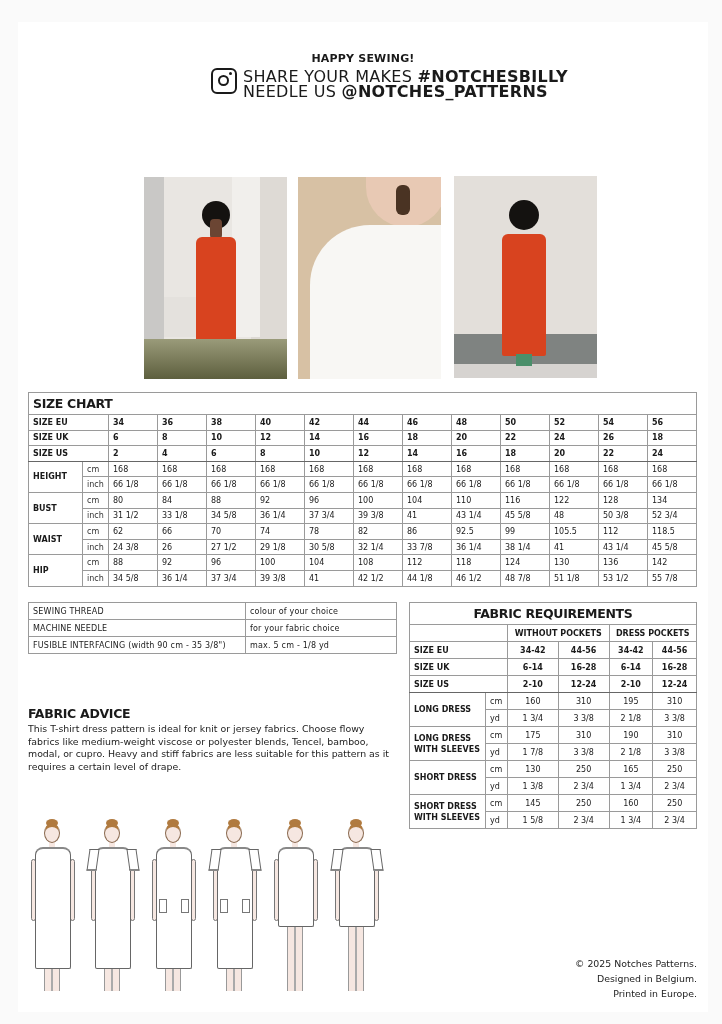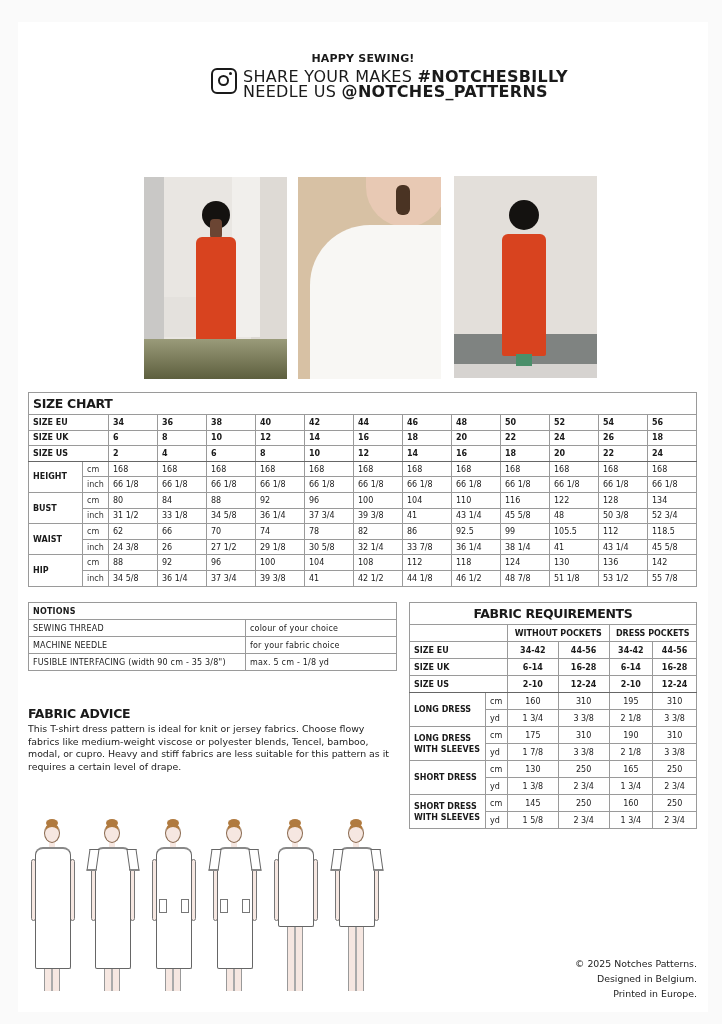--- a/index.html
+++ b/index.html
@@ -293,23 +293,20 @@
           <td>48 7/8</td>
           <td>51 1/8</td>
           <td>53 1/2</td>
           <td>55 7/8</td>
     </tr>
   </tbody>
     </table>
 
   <table class="notions">
     <tbody>
-        <tr>
-          <td colspan="2" class="tbl-title">NOTIONS</td>
-        </tr>
     <tr>
           <td class="c1">SEWING THREAD</td>
           <td>colour of your choice</td>
         </tr>
     <tr>
           <td class="c1">MACHINE NEEDLE</td>
           <td>for your fabric choice</td>
         </tr>
     <tr>
           <td class="c1">FUSIBLE INTERFACING (width 90 cm - 35 3/8")</td>

